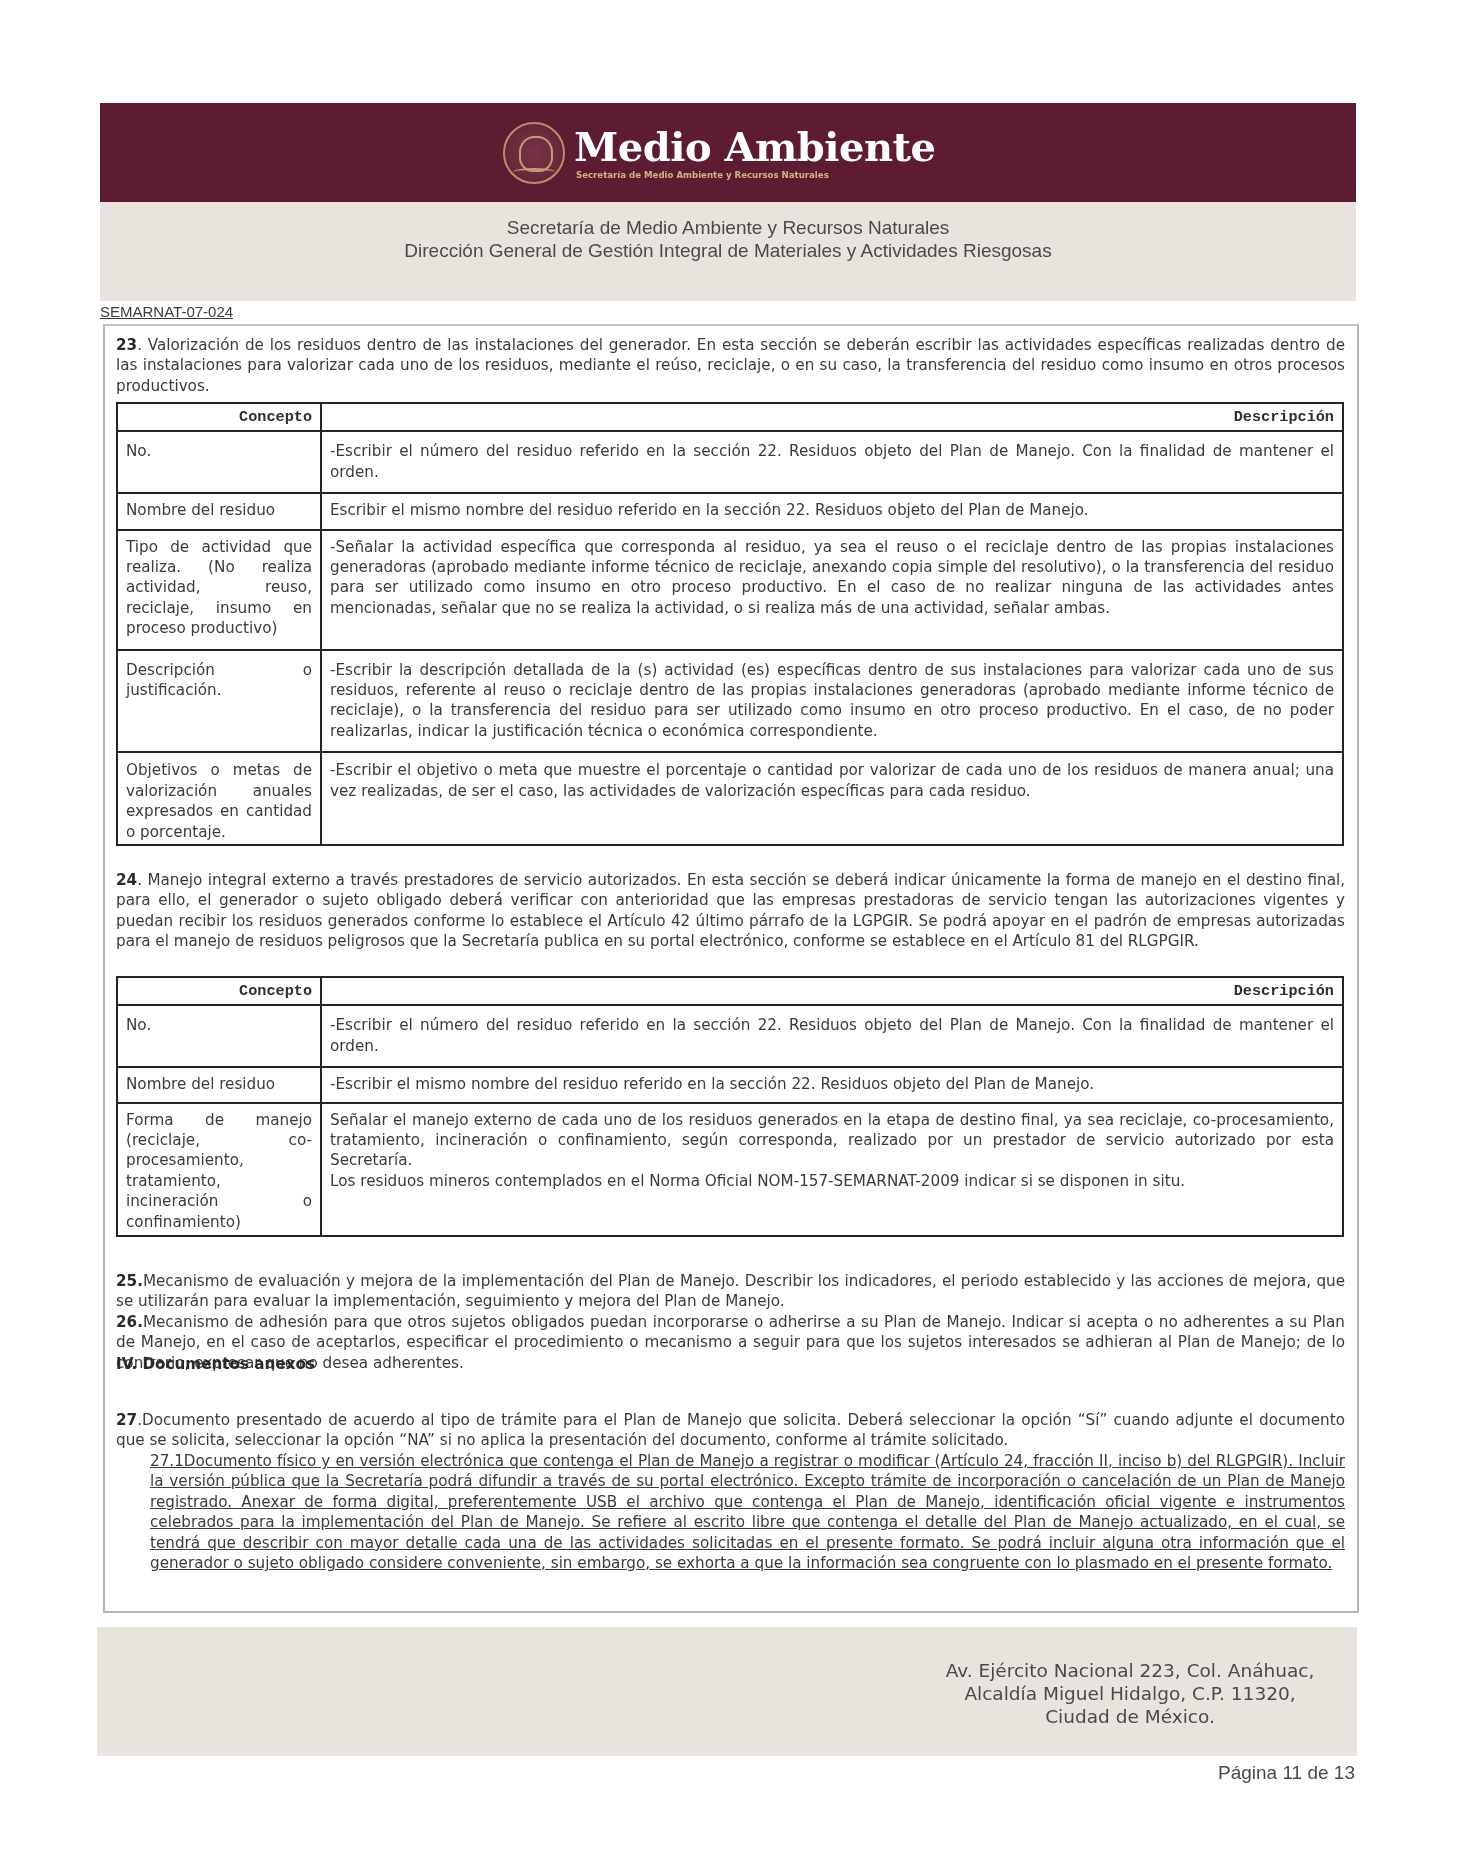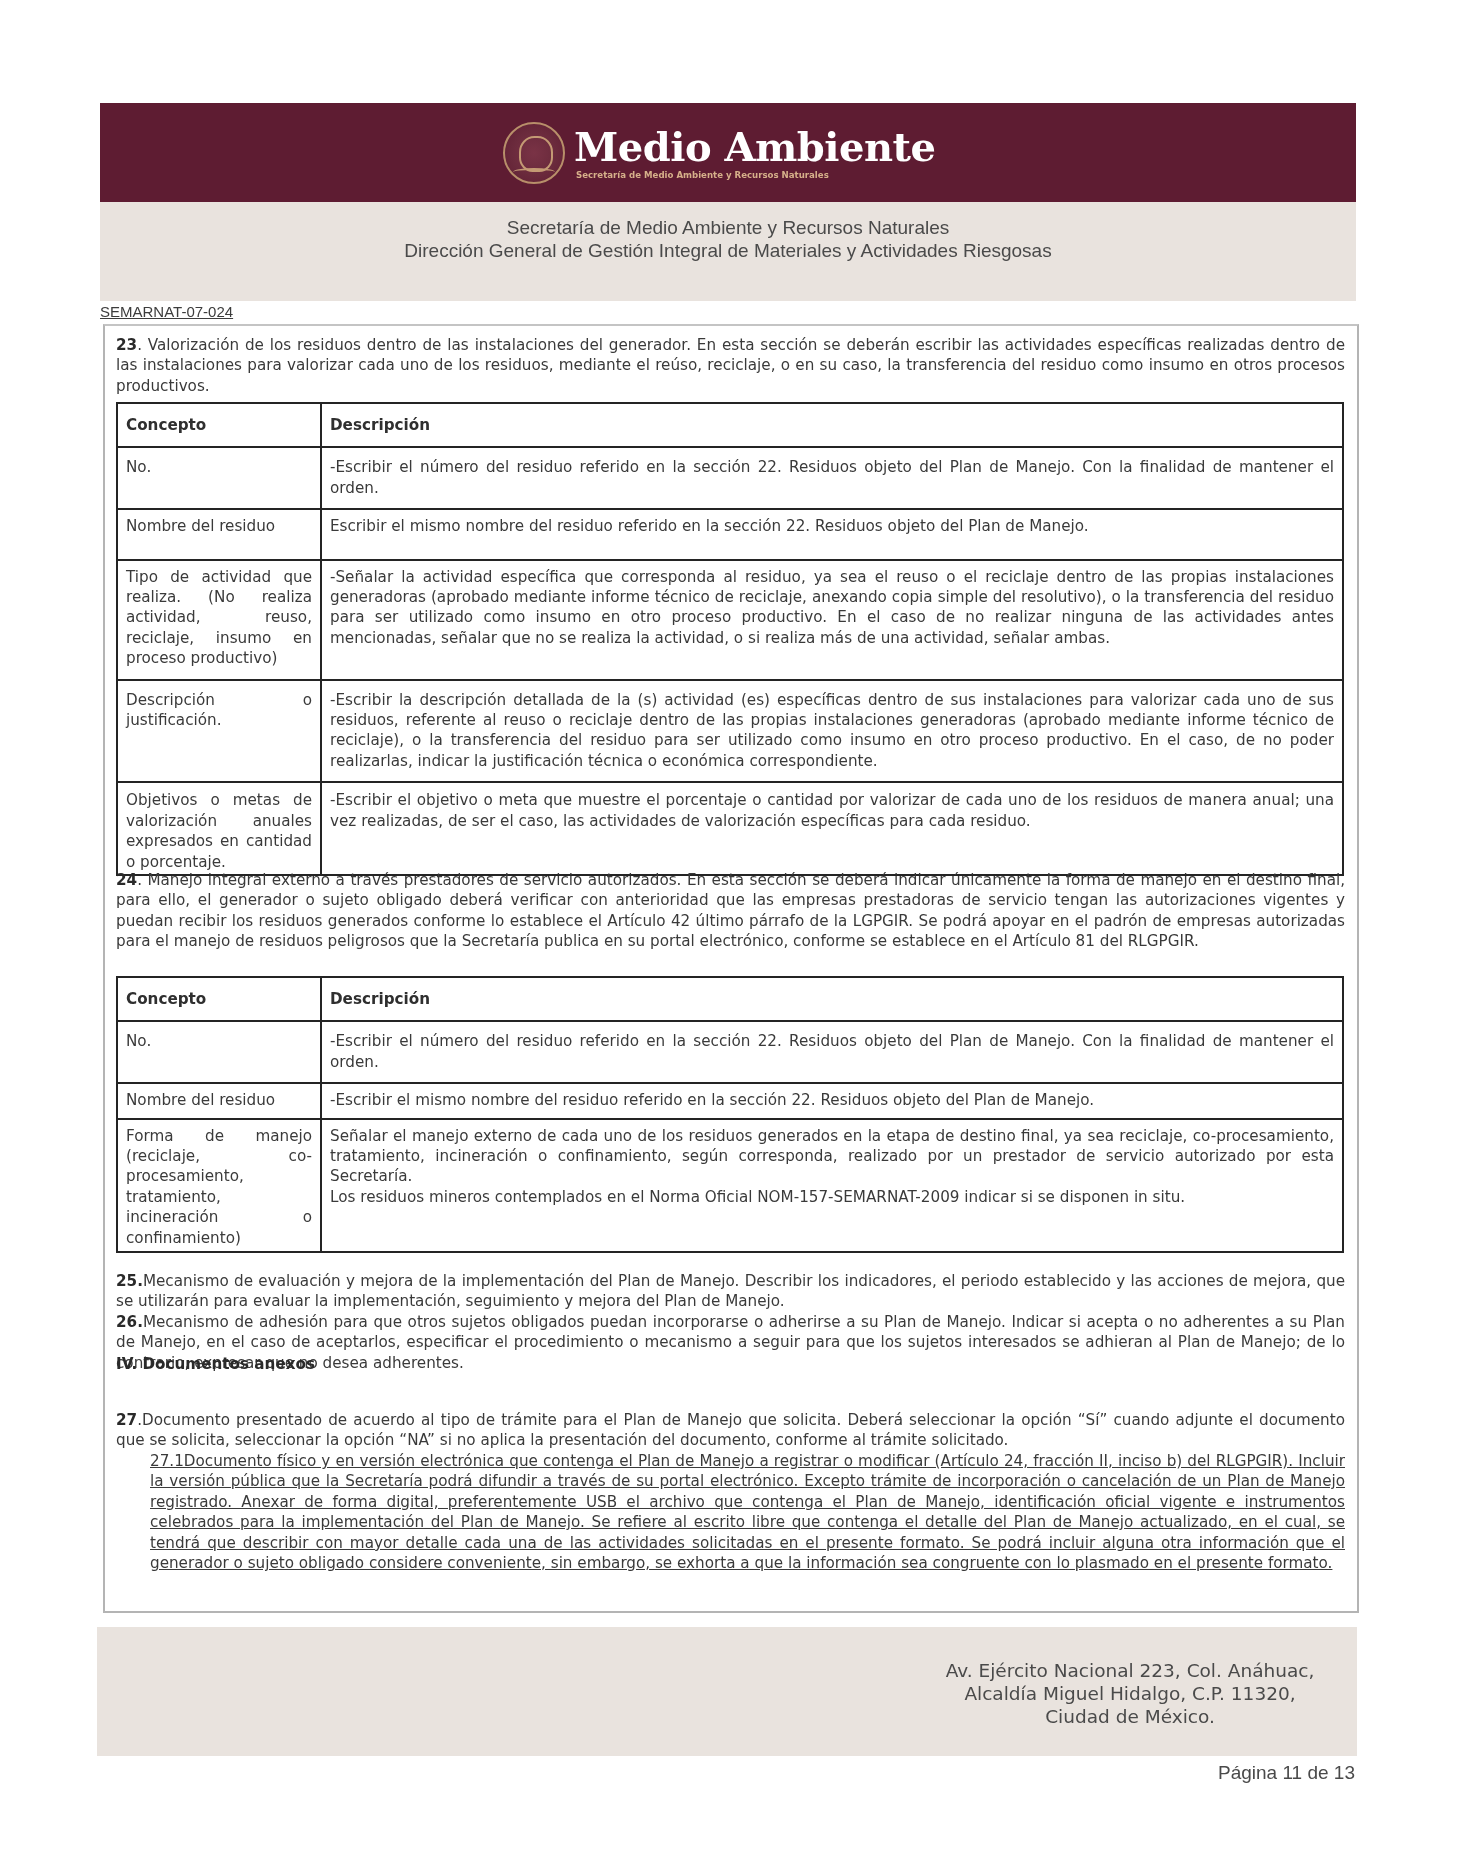--- a/index.html
+++ b/index.html
@@ -21,21 +21,21 @@
     .form-code { position: absolute; left: 100px; top: 302px; width: 1256px; text-align: left; font-family: "Liberation Sans", sans-serif; font-size: 15px; line-height: 20px; color: #3c3c3c; text-decoration: underline; }
 
     .content-box { position: absolute; left: 103px; top: 324px; width: 1256px; height: 1289px; border: 2px solid #b4b4b4; border-top-color: #c4c4c4; }
 
     .para { position: absolute; left: 116px; width: 1229px; font-size: 15.2px; line-height: 20.4px; color: #3a3a3a; text-align: justify; }
     .para b { color: #2a2a2a; }
     .last-right { text-align-last: justify; }
 
     table.doc-table { position: absolute; left: 116px; width: 1228px; border-collapse: collapse; font-size: 15.2px; line-height: 20.4px; color: #3a3a3a; }
     table.doc-table td, table.doc-table th { border: 2.5px solid #242424; vertical-align: top; padding: 9px 8px 10px 8px; text-align: justify; }
-    table.doc-table th { font-weight: bold; text-align: left; vertical-align: middle; color: #2f2f2f; padding: 11px 8px; }
+    table.doc-table th { font-weight: bold; text-align: right; vertical-align: middle; color: #2f2f2f; padding: 3px 8px; font-family: Liberation Mono, monospace; }
     table.doc-table td.c1 { width: 204px; }
 
     .section-title { position: absolute; left: 116px; font-weight: bold; font-size: 15.2px; line-height: 20.4px; color: #2a2a2a; }
     .indent { padding-left: 34px; text-decoration: underline; }
 
     .footer-band { position: absolute; left: 97px; top: 1627px; width: 1260px; height: 129px; background: #e9e3de; }
     .address { position: absolute; left: 900px; top: 1659px; width: 460px; text-align: center; font-size: 18.5px; line-height: 23px; color: #4a4a4a; }
     .page-num { position: absolute; right: 104px; top: 1762px; font-family: "Liberation Sans", sans-serif; font-size: 19px; line-height: 22px; color: #4a4a4a; }
   </style>
 </head>
@@ -66,21 +66,21 @@
       <tr>
     <th style="width:204px;">Concepto</th>
     <th>Descripción</th>
   </tr>
   <tr>
     <td class="c1" style="text-align:left;">No.</td>
     <td>-Escribir el número del residuo referido en la sección 22. Residuos objeto del Plan de Manejo. Con la finalidad de mantener el orden.</td>
   </tr>
   <tr>
     <td class="c1" style="text-align:left;padding-top:6px;padding-bottom:7px;">Nombre del residuo</td>
-    <td style="padding-top:6px;padding-bottom:22px;">Escribir el mismo nombre del residuo referido en la sección 22. Residuos objeto del Plan de Manejo.</td>
+    <td style="padding-top:6px;padding-bottom:8px;">Escribir el mismo nombre del residuo referido en la sección 22. Residuos objeto del Plan de Manejo.</td>
   </tr>
   <tr>
     <td class="c1" style="padding-top:6px;">Tipo de actividad que realiza. (No realiza actividad, reuso, reciclaje, insumo en proceso productivo)</td>
     <td style="padding-top:6px;">-Señalar la actividad específica que corresponda al residuo, ya sea el reuso o el reciclaje dentro de las propias instalaciones generadoras (aprobado mediante informe técnico de reciclaje, anexando copia simple del resolutivo), o la transferencia del residuo para ser utilizado como insumo en otro proceso productivo.  En el caso de no realizar ninguna de las actividades antes mencionadas, señalar que no se realiza la actividad, o si realiza más de una actividad, señalar ambas.</td>
   </tr>
   <tr>
     <td class="c1" style="height:97px;">Descripción o justificación.</td>
     <td>-Escribir la descripción detallada de la (s) actividad (es) específicas dentro de sus instalaciones para valorizar cada uno de sus residuos, referente al reuso o reciclaje dentro de las propias instalaciones generadoras (aprobado mediante informe técnico de reciclaje), o la transferencia del residuo para ser utilizado como insumo en otro proceso productivo.  En el caso, de no poder realizarlas, indicar la justificación técnica o económica correspondiente.</td>
   </tr>
   <tr>

